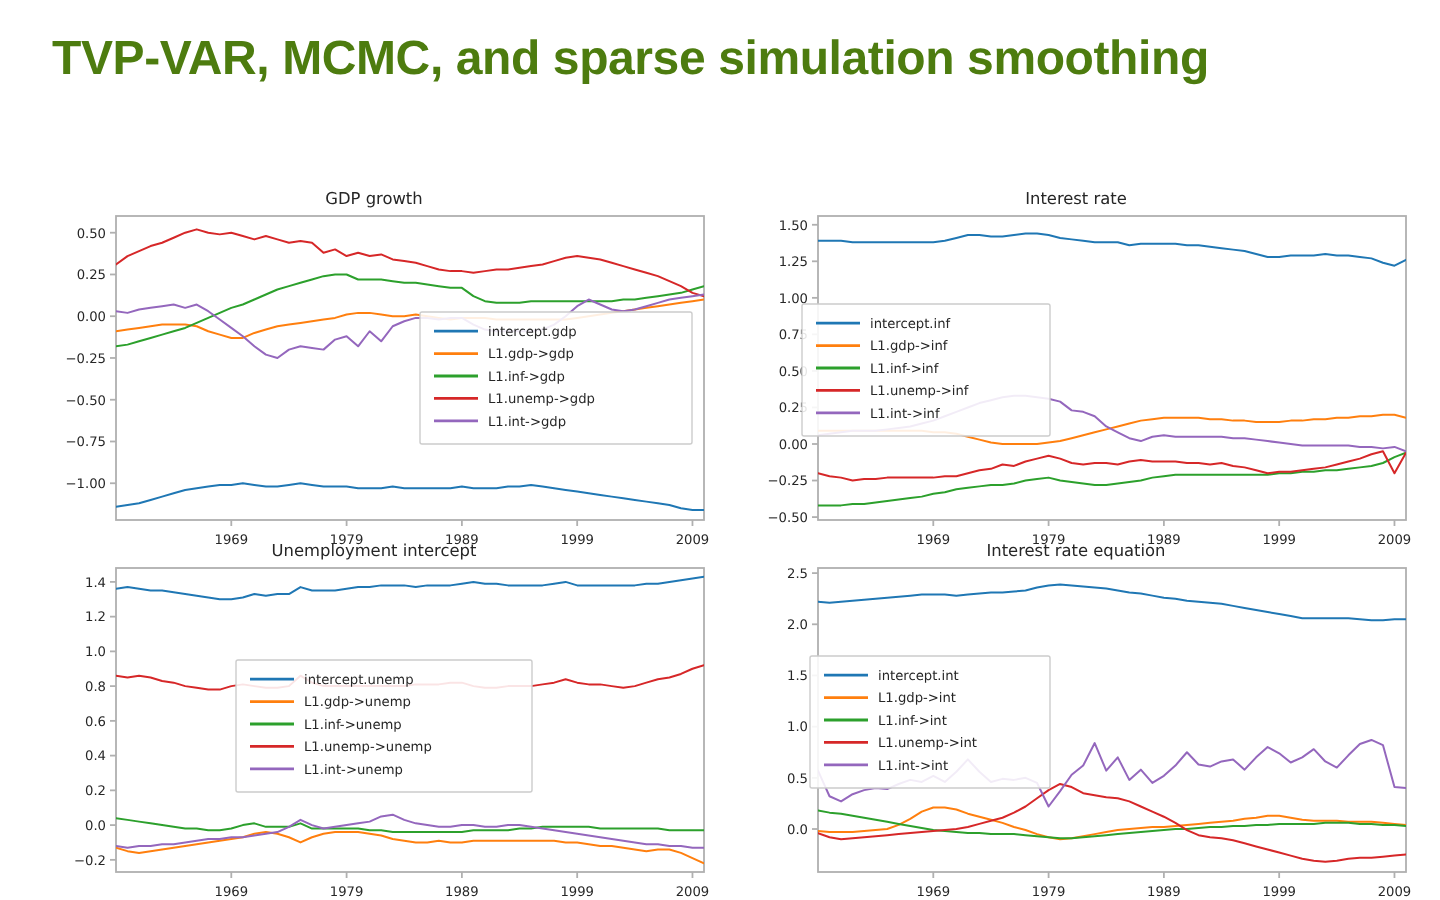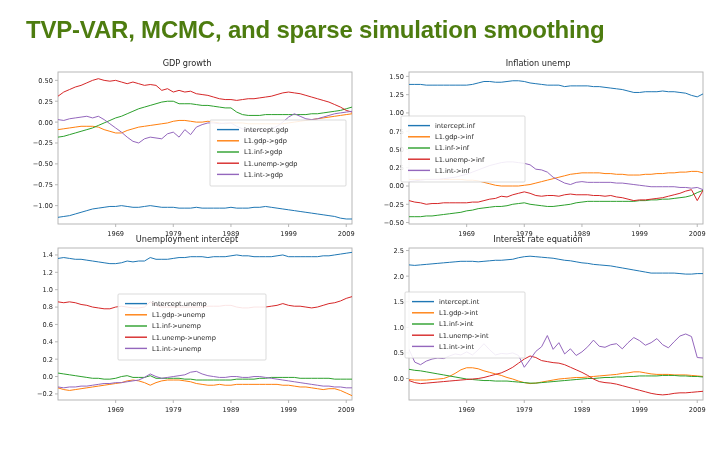--- a/index.html
+++ b/index.html
@@ -34,20 +34,21 @@
   }
   #figure {
     position: absolute;
     left: 0px;
     top: 58px;
     width: 720px;
     height: 392px;
   }
   .panel {
     position: absolute;
+    margin-top: 36px;
   }
   .panel-title {
     position: absolute;
     top: 0px;
     width: 100%;
     text-align: center;
     font-family: "DejaVu Sans", sans-serif;
     font-size: 8.2px;
     color: #262626;
   }
@@ -142,21 +143,21 @@
             <text x="230" y="96.4" class="legend-label">L1.inf-&gt;gdp</text>
             <line x1="203" y1="105.19999999999999" x2="225" y2="105.19999999999999" stroke="#d62728" class="legend-swatch"></line>
             <text x="230" y="107.6" class="legend-label">L1.unemp-&gt;gdp</text>
             <line x1="203" y1="116.39999999999999" x2="225" y2="116.39999999999999" stroke="#9467bd" class="legend-swatch"></line>
             <text x="230" y="118.8" class="legend-label">L1.int-&gt;gdp</text>
           </g>
         </svg>
     </div>
 
     <div class="panel" style="left:365px; top:0px; width:346px; height:192px;">
-      <div class="panel-title">Inflation unemp</div>
+      <div class="panel-title">Interest rate</div>
       <svg width="346" height="192" viewBox="0 0 346 192" id="svg-1">
           <rect x="44" y="14" width="294" height="152" fill="#ffffff" stroke="#b0b0b0" stroke-width="0.9"></rect>
           <line x1="41" y1="18.384615384615387" x2="44" y2="18.384615384615387" class="tick-mark"></line>
           <text x="39" y="20.784615384615385" text-anchor="end" class="tick-label">1.50</text>
           <line x1="41" y1="36.65384615384616" x2="44" y2="36.65384615384616" class="tick-mark"></line>
           <text x="39" y="39.05384615384616" text-anchor="end" class="tick-label">1.25</text>
           <line x1="41" y1="54.92307692307693" x2="44" y2="54.92307692307693" class="tick-mark"></line>
           <text x="39" y="57.323076923076925" text-anchor="end" class="tick-label">1.00</text>
           <line x1="41" y1="73.1923076923077" x2="44" y2="73.1923076923077" class="tick-mark"></line>
           <text x="39" y="75.5923076923077" text-anchor="end" class="tick-label">0.75</text>

